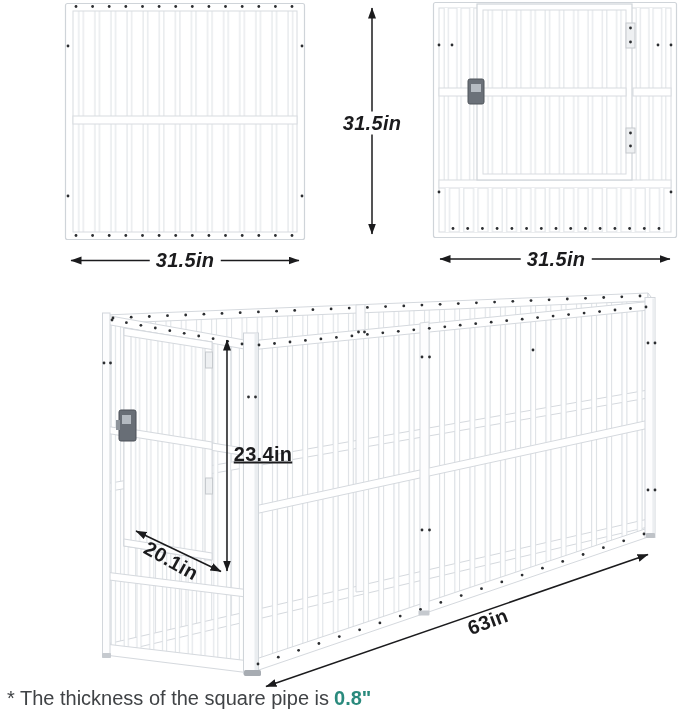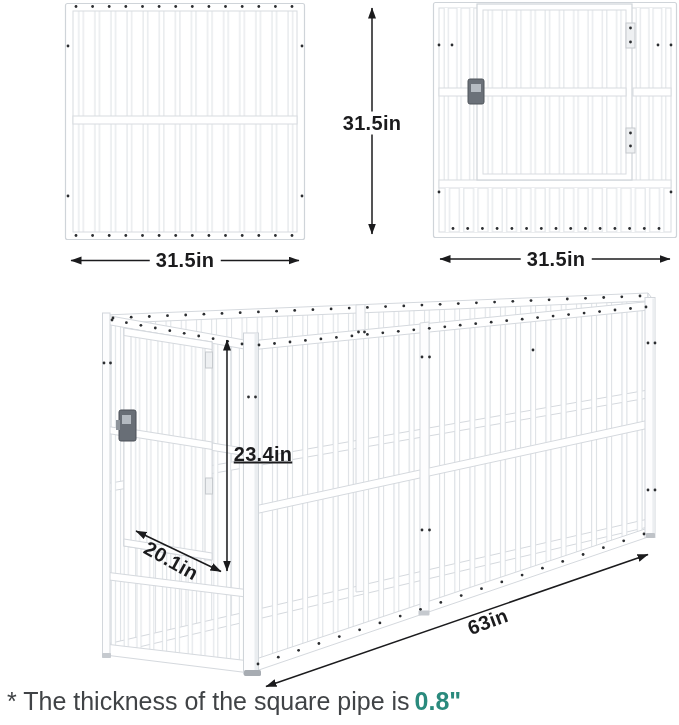--- a/index.html
+++ b/index.html
@@ -1,24 +1,24 @@
 <!DOCTYPE html>
 <html><head>
 <meta charset="utf-8">
 <style>
   html,body{margin:0;padding:0;background:#fff;}
   #page{position:relative;width:679px;height:725px;background:#fff;overflow:hidden;
         font-family:"Liberation Sans",sans-serif;}
   #art{position:absolute;left:0;top:0;}
   .dim-label{position:absolute;font-weight:600;font-size:20px;color:#1b1b1d;
              letter-spacing:.3px;white-space:nowrap;transform:translate(-50%,-50%);}
-  .dim-label.bg{background:#fff;padding:0 6px;}
+  .dim-label.bg{background:#fff;padding:0 6px;font-style:italic;}
   .rot-cw{transform:translate(-50%,-50%) rotate(29deg);}
   .rot-ccw{transform:translate(-50%,-50%) rotate(-20deg);}
-  #footnote{position:absolute;left:7px;top:687px;font-size:25px;color:#404346;
+  #footnote{position:absolute;left:7px;top:687px;font-size:20px;color:#404346;
             white-space:nowrap;}
   #footnote .hl{color:#2a8a7d;font-weight:700;margin-left:5px;}
 </style>
 </head>
 <body>
 
 <div id="page">
 
 <svg id="art" width="679" height="725" viewBox="0 0 679 725">
   <defs>

